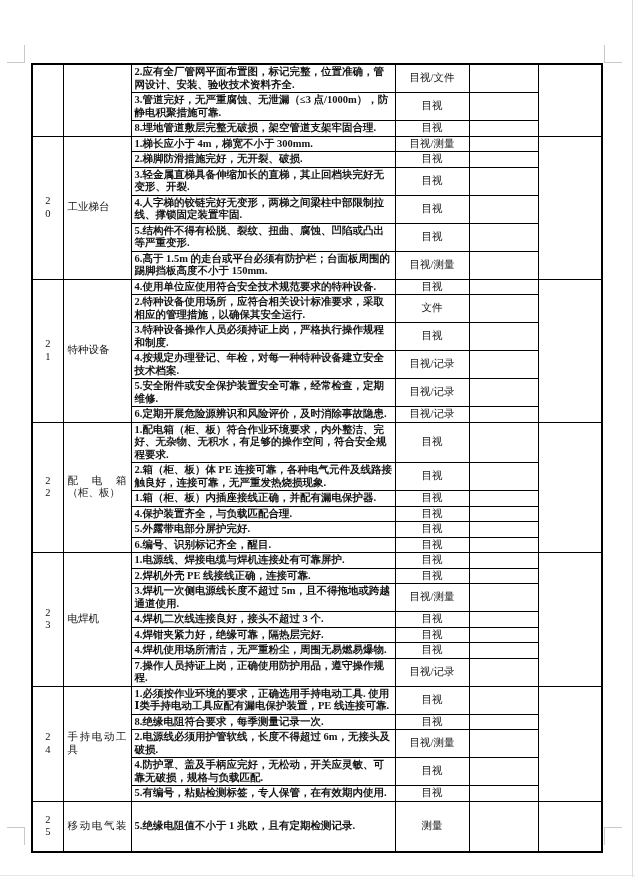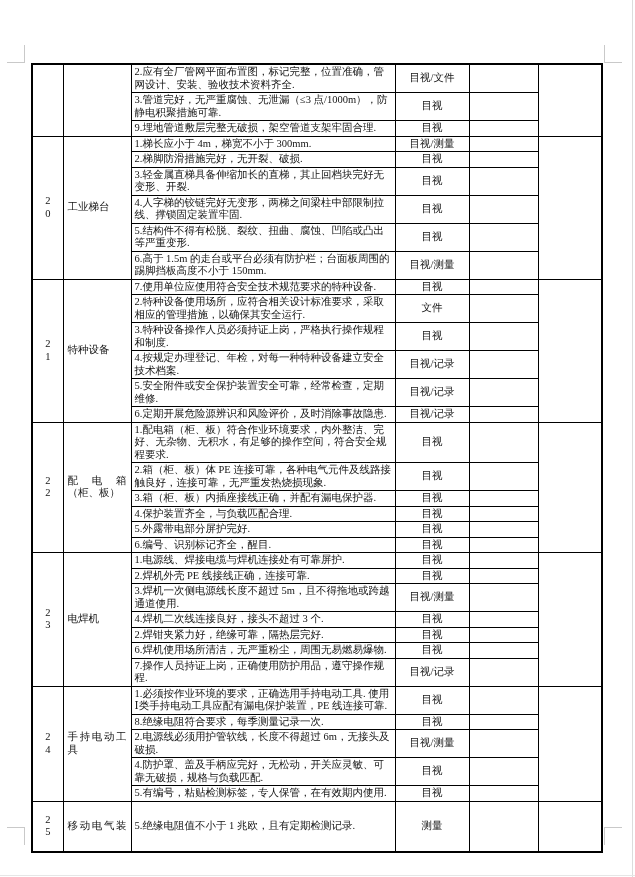--- a/index.html
+++ b/index.html
@@ -19,21 +19,21 @@
     position:absolute;left:31px;top:63px;width:570px;
     border-collapse:collapse;table-layout:fixed;border:2px solid #000;
   }
   table.checklist td{
     border:1px solid #000;font-size:10.5px;line-height:12.5px;
     overflow:hidden;word-break:break-all;vertical-align:middle;
   }
   td.c-no{text-align:center;padding:12px;}
   td.c-cat{text-align:justify;padding:0 4px;}
   tr:last-child td.c-cat{text-align-last:justify;}
-  td.c-item{text-align:left;padding:1px 2px 1px 3px;}
+  td.c-item{text-align:left;padding:1px 2px 1px 3px;font-weight:bold;}
   td.c-method{text-align:center;padding:0 1px;}
   td.c-result,td.c-remark{padding:0;}
 
   .footer{
     position:absolute;left:0;top:843px;width:635px;text-align:center;
     font-size:9px;letter-spacing:1px;color:#4a4a4a;
   }
 </style>
 </head>
 <body>
@@ -61,21 +61,21 @@
           <td class="c-method">目视/文件</td>
           <td class="c-result"></td>
           <td class="c-remark" rowspan="3"></td>
         </tr>
         <tr>
           <td class="c-item">3.管道完好，无严重腐蚀、无泄漏（≤3 点/1000m），防静电积聚措施可靠.</td>
           <td class="c-method">目视</td>
           <td class="c-result"></td>
         </tr>
         <tr>
-          <td class="c-item">9.埋地管道敷层完整无破损，架空管道支架牢固合理.</td>
+          <td class="c-item">8.埋地管道敷层完整无破损，架空管道支架牢固合理.</td>
           <td class="c-method">目视</td>
           <td class="c-result"></td>
         </tr>
         <tr>
           <td class="c-no" rowspan="6">20</td>
           <td class="c-cat" rowspan="6">工业梯台</td>
           <td class="c-item">1.梯长应小于 4m，梯宽不小于 300mm.</td>
           <td class="c-method">目视/测量</td>
           <td class="c-result"></td>
           <td class="c-remark" rowspan="6"></td>
@@ -101,21 +101,21 @@
           <td class="c-result"></td>
         </tr>
         <tr>
           <td class="c-item">6.高于 1.5m 的走台或平台必须有防护栏；台面板周围的踢脚挡板高度不小于 150mm.</td>
           <td class="c-method">目视/测量</td>
           <td class="c-result"></td>
         </tr>
         <tr>
           <td class="c-no" rowspan="6">21</td>
           <td class="c-cat" rowspan="6">特种设备</td>
-          <td class="c-item">7.使用单位应使用符合安全技术规范要求的特种设备.</td>
+          <td class="c-item">4.使用单位应使用符合安全技术规范要求的特种设备.</td>
           <td class="c-method">目视</td>
           <td class="c-result"></td>
           <td class="c-remark" rowspan="6"></td>
         </tr>
         <tr>
           <td class="c-item">2.特种设备使用场所，应符合相关设计标准要求，采取相应的管理措施，以确保其安全运行.</td>
           <td class="c-method">文件</td>
           <td class="c-result"></td>
         </tr>
         <tr>
@@ -145,21 +145,21 @@
           <td class="c-method">目视</td>
           <td class="c-result"></td>
           <td class="c-remark" rowspan="6"></td>
         </tr>
         <tr>
           <td class="c-item">2.箱（柜、板）体 PE 连接可靠，各种电气元件及线路接触良好，连接可靠，无严重发热烧损现象.</td>
           <td class="c-method">目视</td>
           <td class="c-result"></td>
         </tr>
         <tr>
-          <td class="c-item">3.箱（柜、板）内插座接线正确，并配有漏电保护器.</td>
+          <td class="c-item">1.箱（柜、板）内插座接线正确，并配有漏电保护器.</td>
           <td class="c-method">目视</td>
           <td class="c-result"></td>
         </tr>
         <tr>
           <td class="c-item">4.保护装置齐全，与负载匹配合理.</td>
           <td class="c-method">目视</td>
           <td class="c-result"></td>
         </tr>
         <tr>
           <td class="c-item">5.外露带电部分屏护完好.</td>
@@ -188,26 +188,26 @@
           <td class="c-item">3.焊机一次侧电源线长度不超过 5m，且不得拖地或跨越通道使用.</td>
           <td class="c-method">目视/测量</td>
           <td class="c-result"></td>
         </tr>
         <tr>
           <td class="c-item">4.焊机二次线连接良好，接头不超过 3 个.</td>
           <td class="c-method">目视</td>
           <td class="c-result"></td>
         </tr>
         <tr>
-          <td class="c-item">2.焊钳夹紧力好，绝缘可靠，隔热层完好.</td>
-          <td class="c-method">目视</td>
-          <td class="c-result"></td>
-        </tr>
-        <tr>
-          <td class="c-item">6.焊机使用场所清洁，无严重粉尘，周围无易燃易爆物.</td>
+          <td class="c-item">4.焊钳夹紧力好，绝缘可靠，隔热层完好.</td>
+          <td class="c-method">目视</td>
+          <td class="c-result"></td>
+        </tr>
+        <tr>
+          <td class="c-item">4.焊机使用场所清洁，无严重粉尘，周围无易燃易爆物.</td>
           <td class="c-method">目视</td>
           <td class="c-result"></td>
         </tr>
         <tr>
           <td class="c-item">7.操作人员持证上岗，正确使用防护用品，遵守操作规程.</td>
           <td class="c-method">目视/记录</td>
           <td class="c-result"></td>
         </tr>
         <tr>
           <td class="c-no" rowspan="5">24</td>

